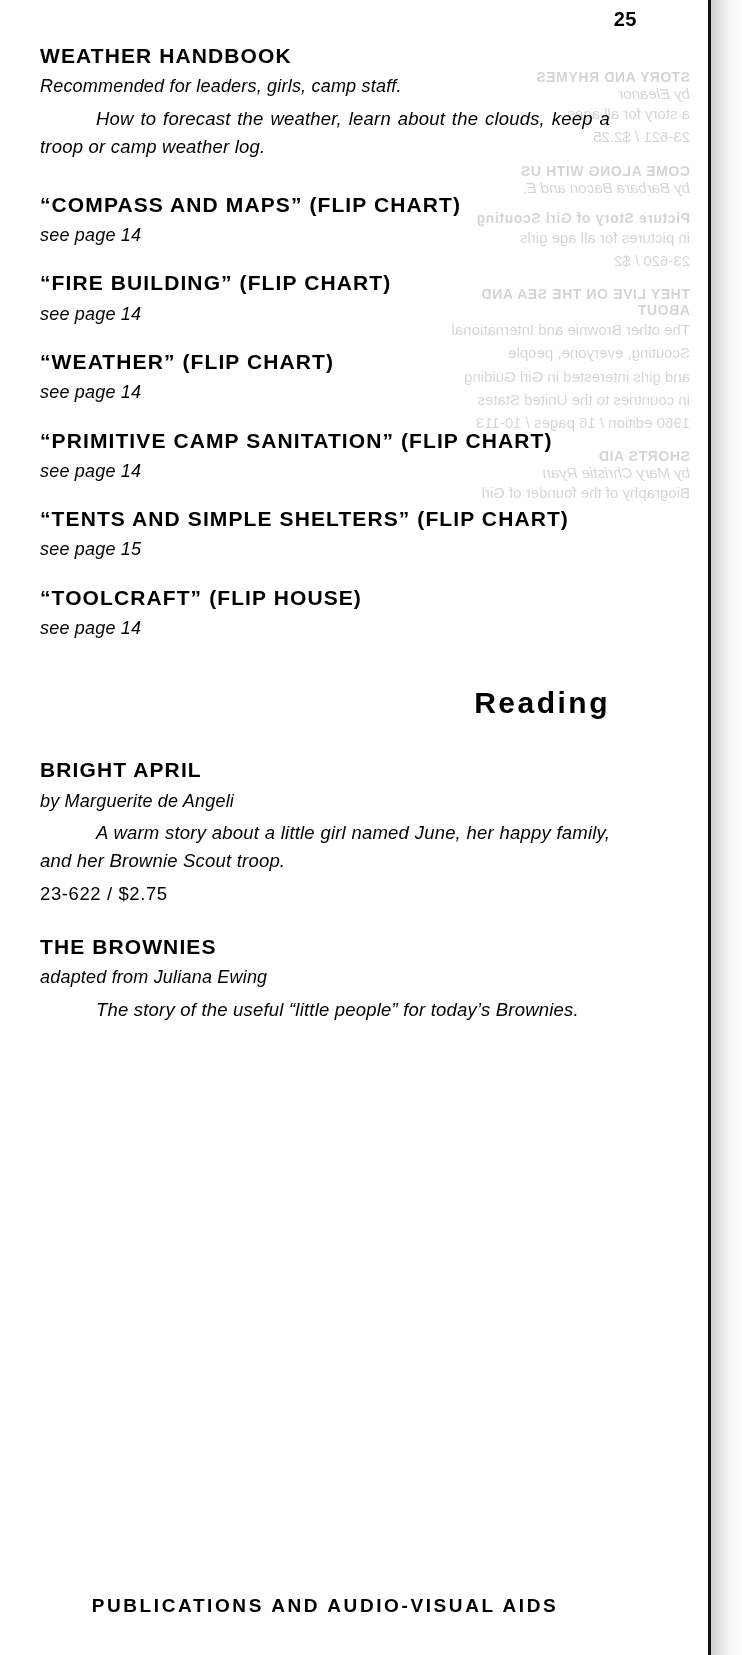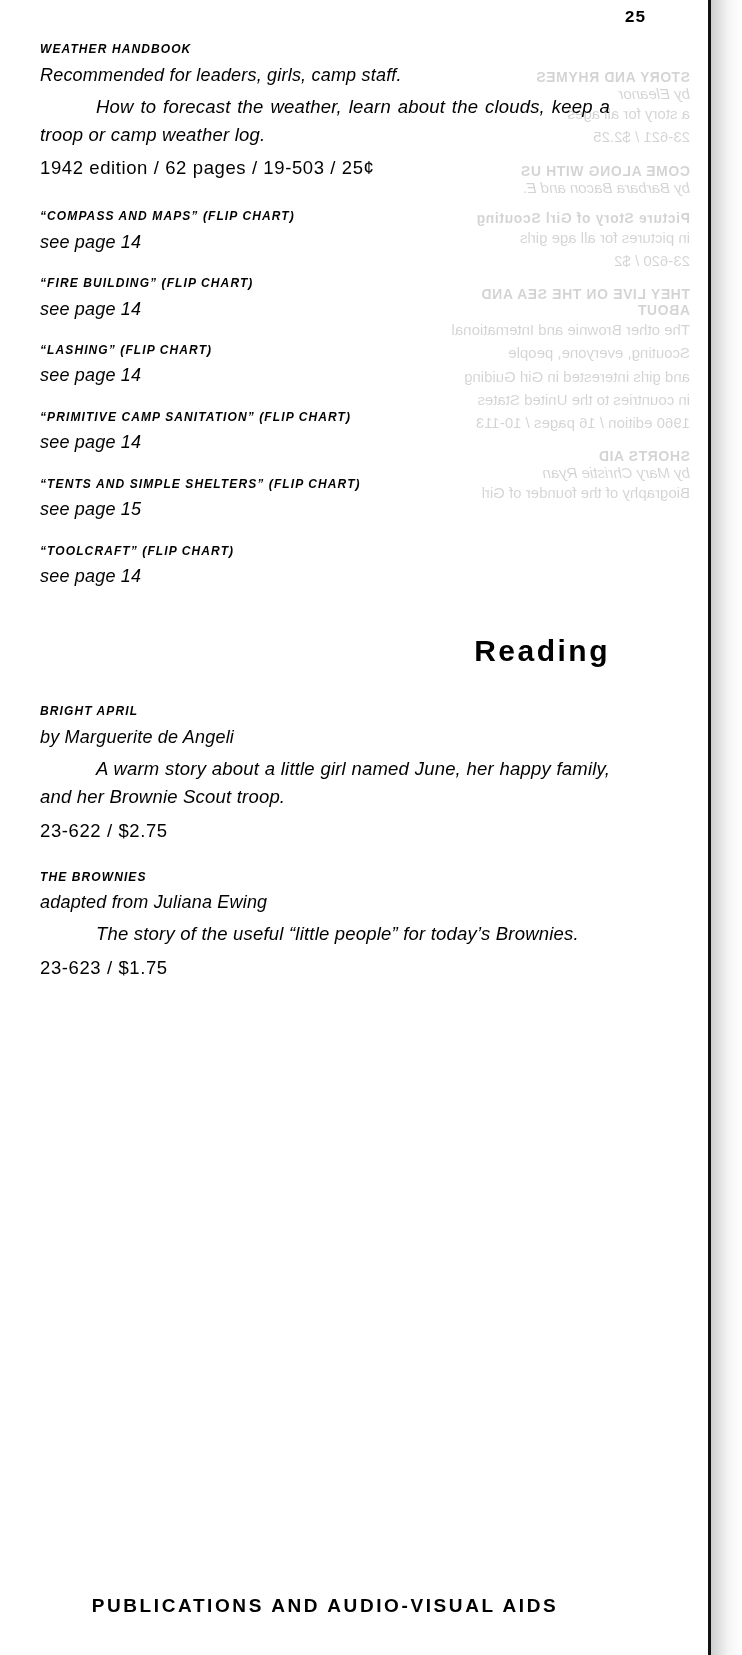--- a/index.html
+++ b/index.html
@@ -71,38 +71,36 @@
 
   .content {
     position: absolute;
     left: 40px;
     top: 0;
     width: 570px;
   }
 
   .page-number {
     position: absolute;
-    right: 96px;
+    right: 105px;
     top: 8px;
-    font-size: 17px;
+    font-size: 20px;
     font-weight: bold;
     letter-spacing: 0.5px;
-    font-family: Liberation Mono, monospace;
   }
 
   .entry {
     margin-bottom: 20px;
   }
   .title {
     font-weight: bold;
-    font-size: 12px;
+    font-size: 21px;
     letter-spacing: 1.1px;
     margin: 0 0 5px 0;
     line-height: 1.3;
-    font-style: italic;
   }
   .byline, .subnote {
     font-style: italic;
     font-size: 18px;
     letter-spacing: 0.2px;
     margin: 0 0 6px 0;
     line-height: 1.35;
   }
   .desc {
     font-size: 18.5px;
@@ -173,62 +171,60 @@
 </div>
 
 <div class="page-number">25</div>
 
 <div class="content">
 
   <div class="entry" style="margin-top:42px;">
     <div class="title">WEATHER HANDBOOK</div>
     <div class="byline">Recommended for leaders, girls, camp staff.</div>
     <div class="desc">How to forecast the weather, learn about the clouds, keep a troop or camp weather log.</div>
-    <div class="meta">1942 edition   /   62 pages   /   19-503   /   25¢</div>
   </div>
 
   <div class="flip-group">
     <div class="entry" style="margin-top:30px;">
       <div class="title">“COMPASS AND MAPS” (FLIP CHART)</div>
       <div class="subnote">see page 14</div>
     </div>
     <div class="entry">
       <div class="title">“FIRE BUILDING” (FLIP CHART)</div>
       <div class="subnote">see page 14</div>
     </div>
     <div class="entry">
-      <div class="title">“LASHING” (FLIP CHART)</div>
+      <div class="title">“WEATHER” (FLIP CHART)</div>
       <div class="subnote">see page 14</div>
     </div>
     <div class="entry">
       <div class="title">“PRIMITIVE CAMP SANITATION” (FLIP CHART)</div>
       <div class="subnote">see page 14</div>
     </div>
     <div class="entry">
       <div class="title">“TENTS AND SIMPLE SHELTERS” (FLIP CHART)</div>
       <div class="subnote">see page 15</div>
     </div>
     <div class="entry">
-      <div class="title">“TOOLCRAFT” (FLIP CHART)</div>
+      <div class="title">“TOOLCRAFT” (FLIP HOUSE)</div>
       <div class="subnote">see page 14</div>
     </div>
   </div>
 
   <div class="section-heading">Reading</div>
 
 
   <div class="entry" style="margin-top:36px;">
     <div class="title">BRIGHT APRIL</div>
     <div class="byline">by Marguerite de Angeli</div>
     <div class="desc">A warm story about a little girl named June, her happy family, and her Brownie Scout troop.</div>
     <div class="meta">23-622   /   $2.75</div>
   </div>
 
   <div class="entry" style="margin-top:28px;">
     <div class="title">THE BROWNIES</div>
     <div class="byline">adapted from Juliana Ewing</div>
     <div class="desc">The story of the useful “little people” for today’s Brownies.</div>
-    <div class="meta">23-623   /   $1.75</div>
   </div>
 
 </div>
 
 <div class="footer">PUBLICATIONS  AND  AUDIO-VISUAL  AIDS</div>
 
 </body></html>

